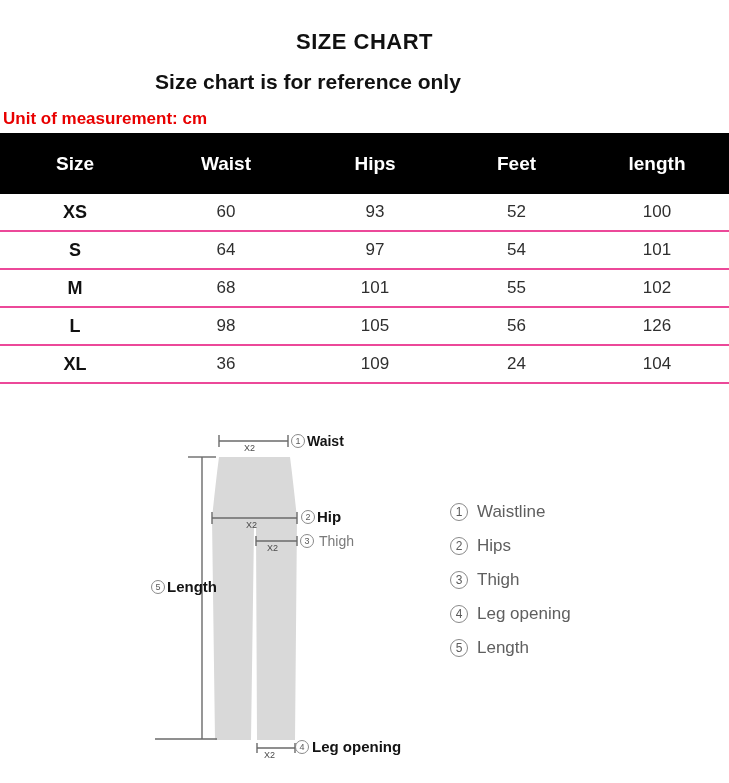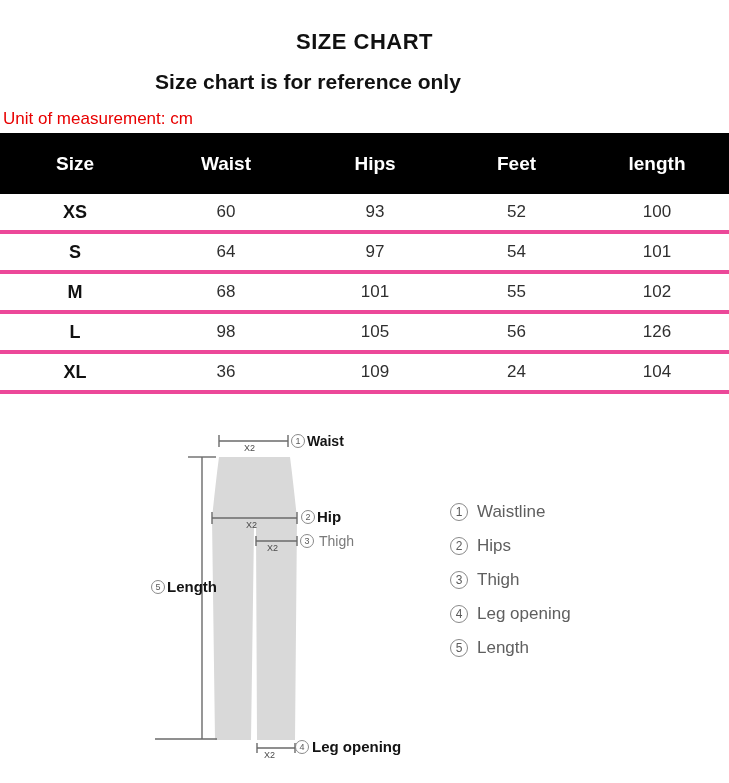--- a/index.html
+++ b/index.html
@@ -10,33 +10,33 @@
   .title{
     position:absolute;top:29px;left:0;width:729px;text-align:center;
     font-size:22px;font-weight:700;color:#111;letter-spacing:.5px;
   }
   .subtitle{
     position:absolute;top:70px;left:0;width:616px;text-align:center;
     font-size:21px;font-weight:700;color:#111;
   }
   .unit-note{
     position:absolute;top:109px;left:3px;
-    font-size:17px;font-weight:400;color:#e80000;
+    font-size:17px;font-weight:700;color:#e80000;
   }
   table.size-table{
     position:absolute;top:133px;left:0;width:729px;
     border-collapse:collapse;table-layout:fixed;
   }
   table.size-table thead th{
     background:#000000;color:#ffffff;font-size:19px;font-weight:700;
     height:61px;text-align:center;vertical-align:middle;padding:0;margin-left:28px;
   }
   table.size-table tbody td{
     height:36px;text-align:center;vertical-align:middle;padding:0;
-    font-size:17px;color:#2f2f2f;border-bottom:4px solid #ec4899;
+    font-size:17px;color:#2f2f2f;border-bottom:2px solid #ec4899;
   }
   table.size-table tbody td.size-cell{font-weight:700;font-size:18px;color:#111;}
   .diagram-svg{position:absolute;left:140px;top:420px;width:460px;height:363px;}
   .x2{
     position:absolute;font-size:9px;line-height:1;color:#4a4a4a;
     letter-spacing:0;
   }
   .dlabel{
     position:absolute;display:flex;align-items:center;white-space:nowrap;
     line-height:16px;color:#141414;

